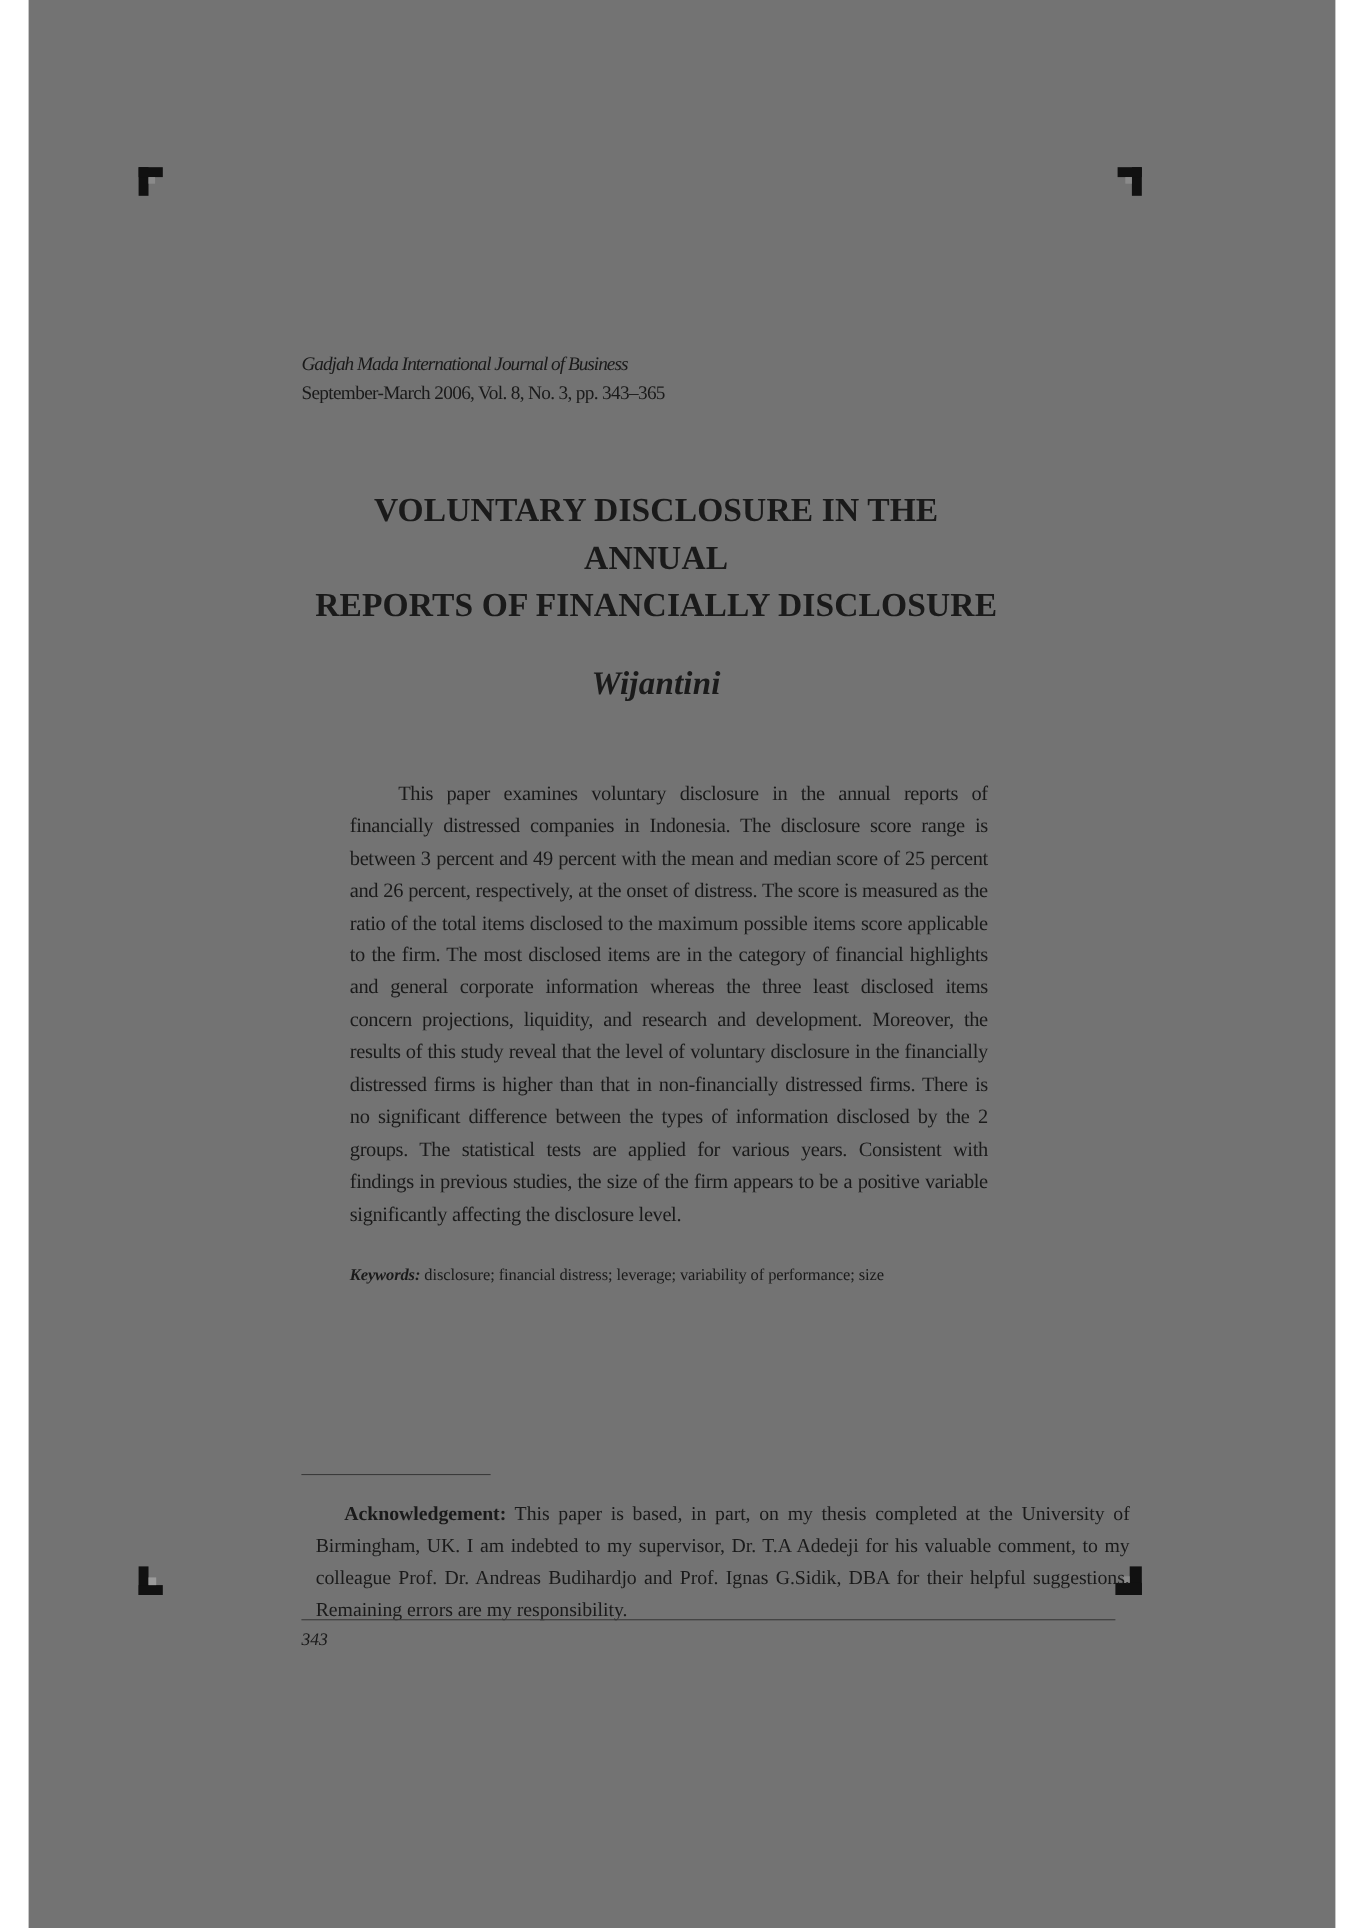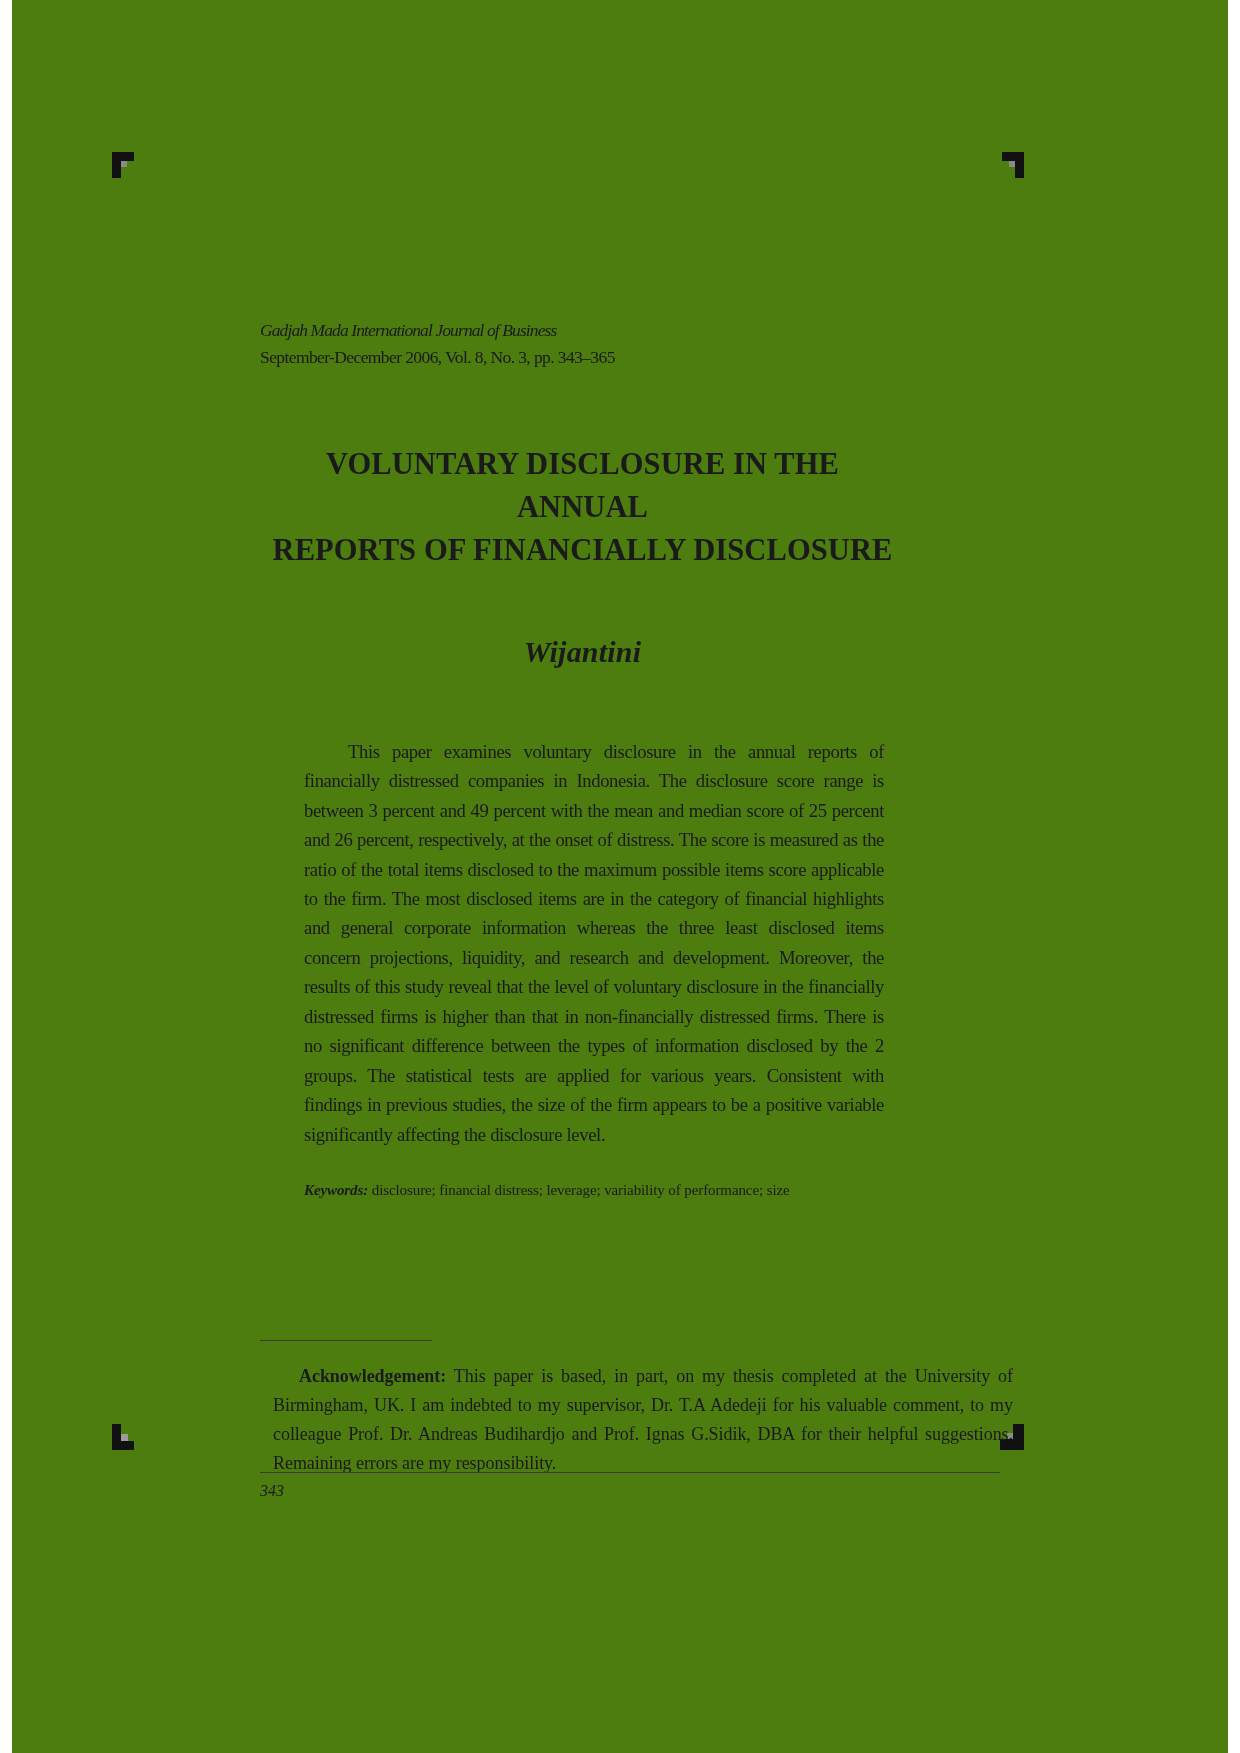--- a/index.html
+++ b/index.html
@@ -10,23 +10,22 @@
   }
   body {
     font-family: "Liberation Serif", "DejaVu Serif", serif;
     color: #1a1a1a;
   }
   .page {
     position: relative;
     width: 1188px;
     height: 1753px;
     margin: 0 auto;
-    background: #4d7c0f;
+    background: #737373;
     overflow: hidden;
-    padding-left: 28px;
   }
 
   
   .crop-mark {
     position: absolute;
     width: 26px;
     height: 26px;
   }
   .crop-mark span {
     position: absolute;
@@ -81,21 +80,21 @@
     margin-top: 72px;
     text-align: center;
     font-weight: bold;
     font-size: 30.5px;
     line-height: 1.42;
     letter-spacing: 0.1px;
   }
   .title .tline { display: block; }
 
   .author {
-    margin-top: 62px;
+    margin-top: 32px;
     text-align: center;
     font-style: italic;
     font-weight: bold;
     font-size: 30px;
     letter-spacing: 0.2px;
   }
 
   .abstract {
     margin-top: 68px;
     margin-left: 44px;
@@ -187,21 +186,21 @@
   <div class="crop-mark cm-br">
     <span class="bar-v"></span>
       <span class="bar-h"></span>
       <span class="dot"></span>
   </div>
 
   <div class="content">
 
     <div class="journal-name">Gadjah Mada International Journal of Business</div>
 
-    <div class="issue-line">September-December 2006, Vol. 8, No. 3, pp. 343–365</div>
+    <div class="issue-line">September-March 2006, Vol. 8, No. 3, pp. 343–365</div>
 
     <h1 class="title">
       <span class="tline">VOLUNTARY DISCLOSURE IN THE ANNUAL</span>
       <span class="tline">REPORTS OF FINANCIALLY DISCLOSURE</span>
     </h1>
 
     <div class="author">Wijantini</div>
 
     <div class="abstract">This paper examines voluntary disclosure in the annual reports of financially distressed companies in Indonesia. The disclosure score range is between 3 percent and 49 percent with the mean and median score of 25 percent and 26 percent, respectively, at the onset of distress. The score is measured as the ratio of the total items disclosed to the maximum possible items score applicable to the firm. The most disclosed items are in the category of financial highlights and general corporate information whereas the three least disclosed items concern projections, liquidity, and research and development. Moreover, the results of this study reveal that the level of voluntary disclosure in the financially distressed firms is higher than that in non-financially distressed firms. There is no significant difference between the types of information disclosed by the 2  groups. The statistical tests are applied for various years. Consistent with findings in previous studies, the size of the firm appears to be a positive variable significantly affecting the disclosure level.</div>
 

